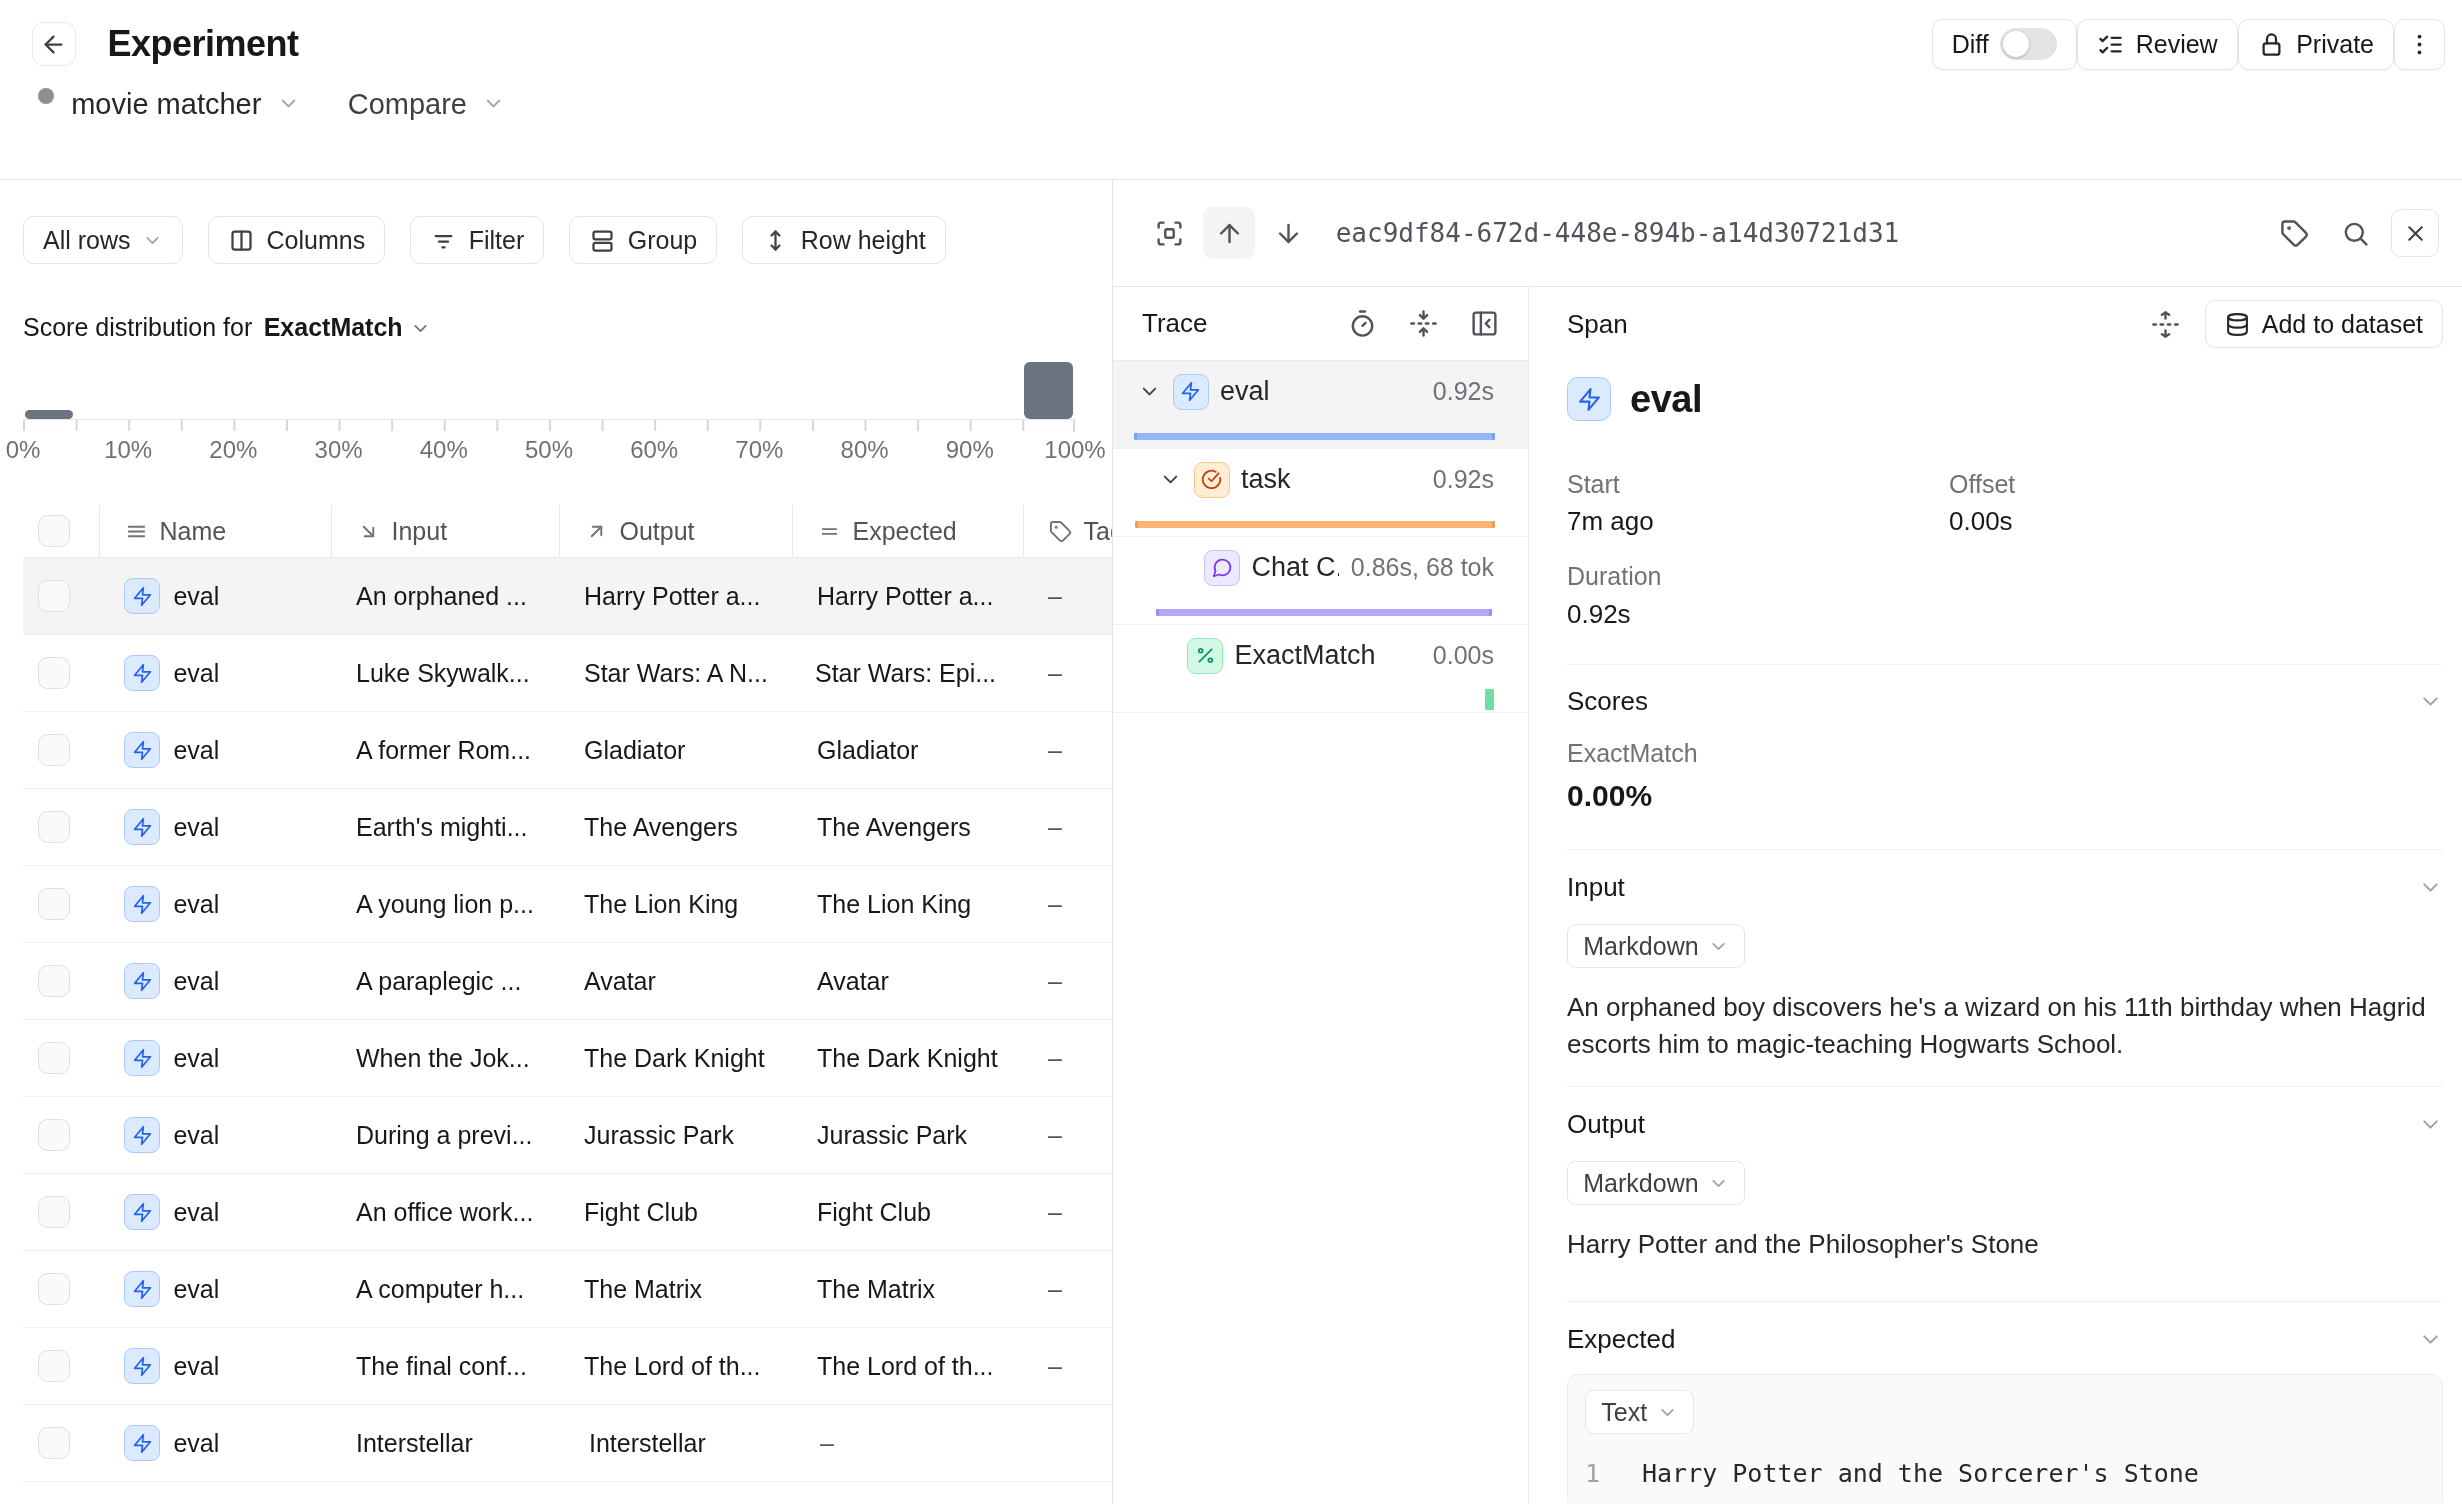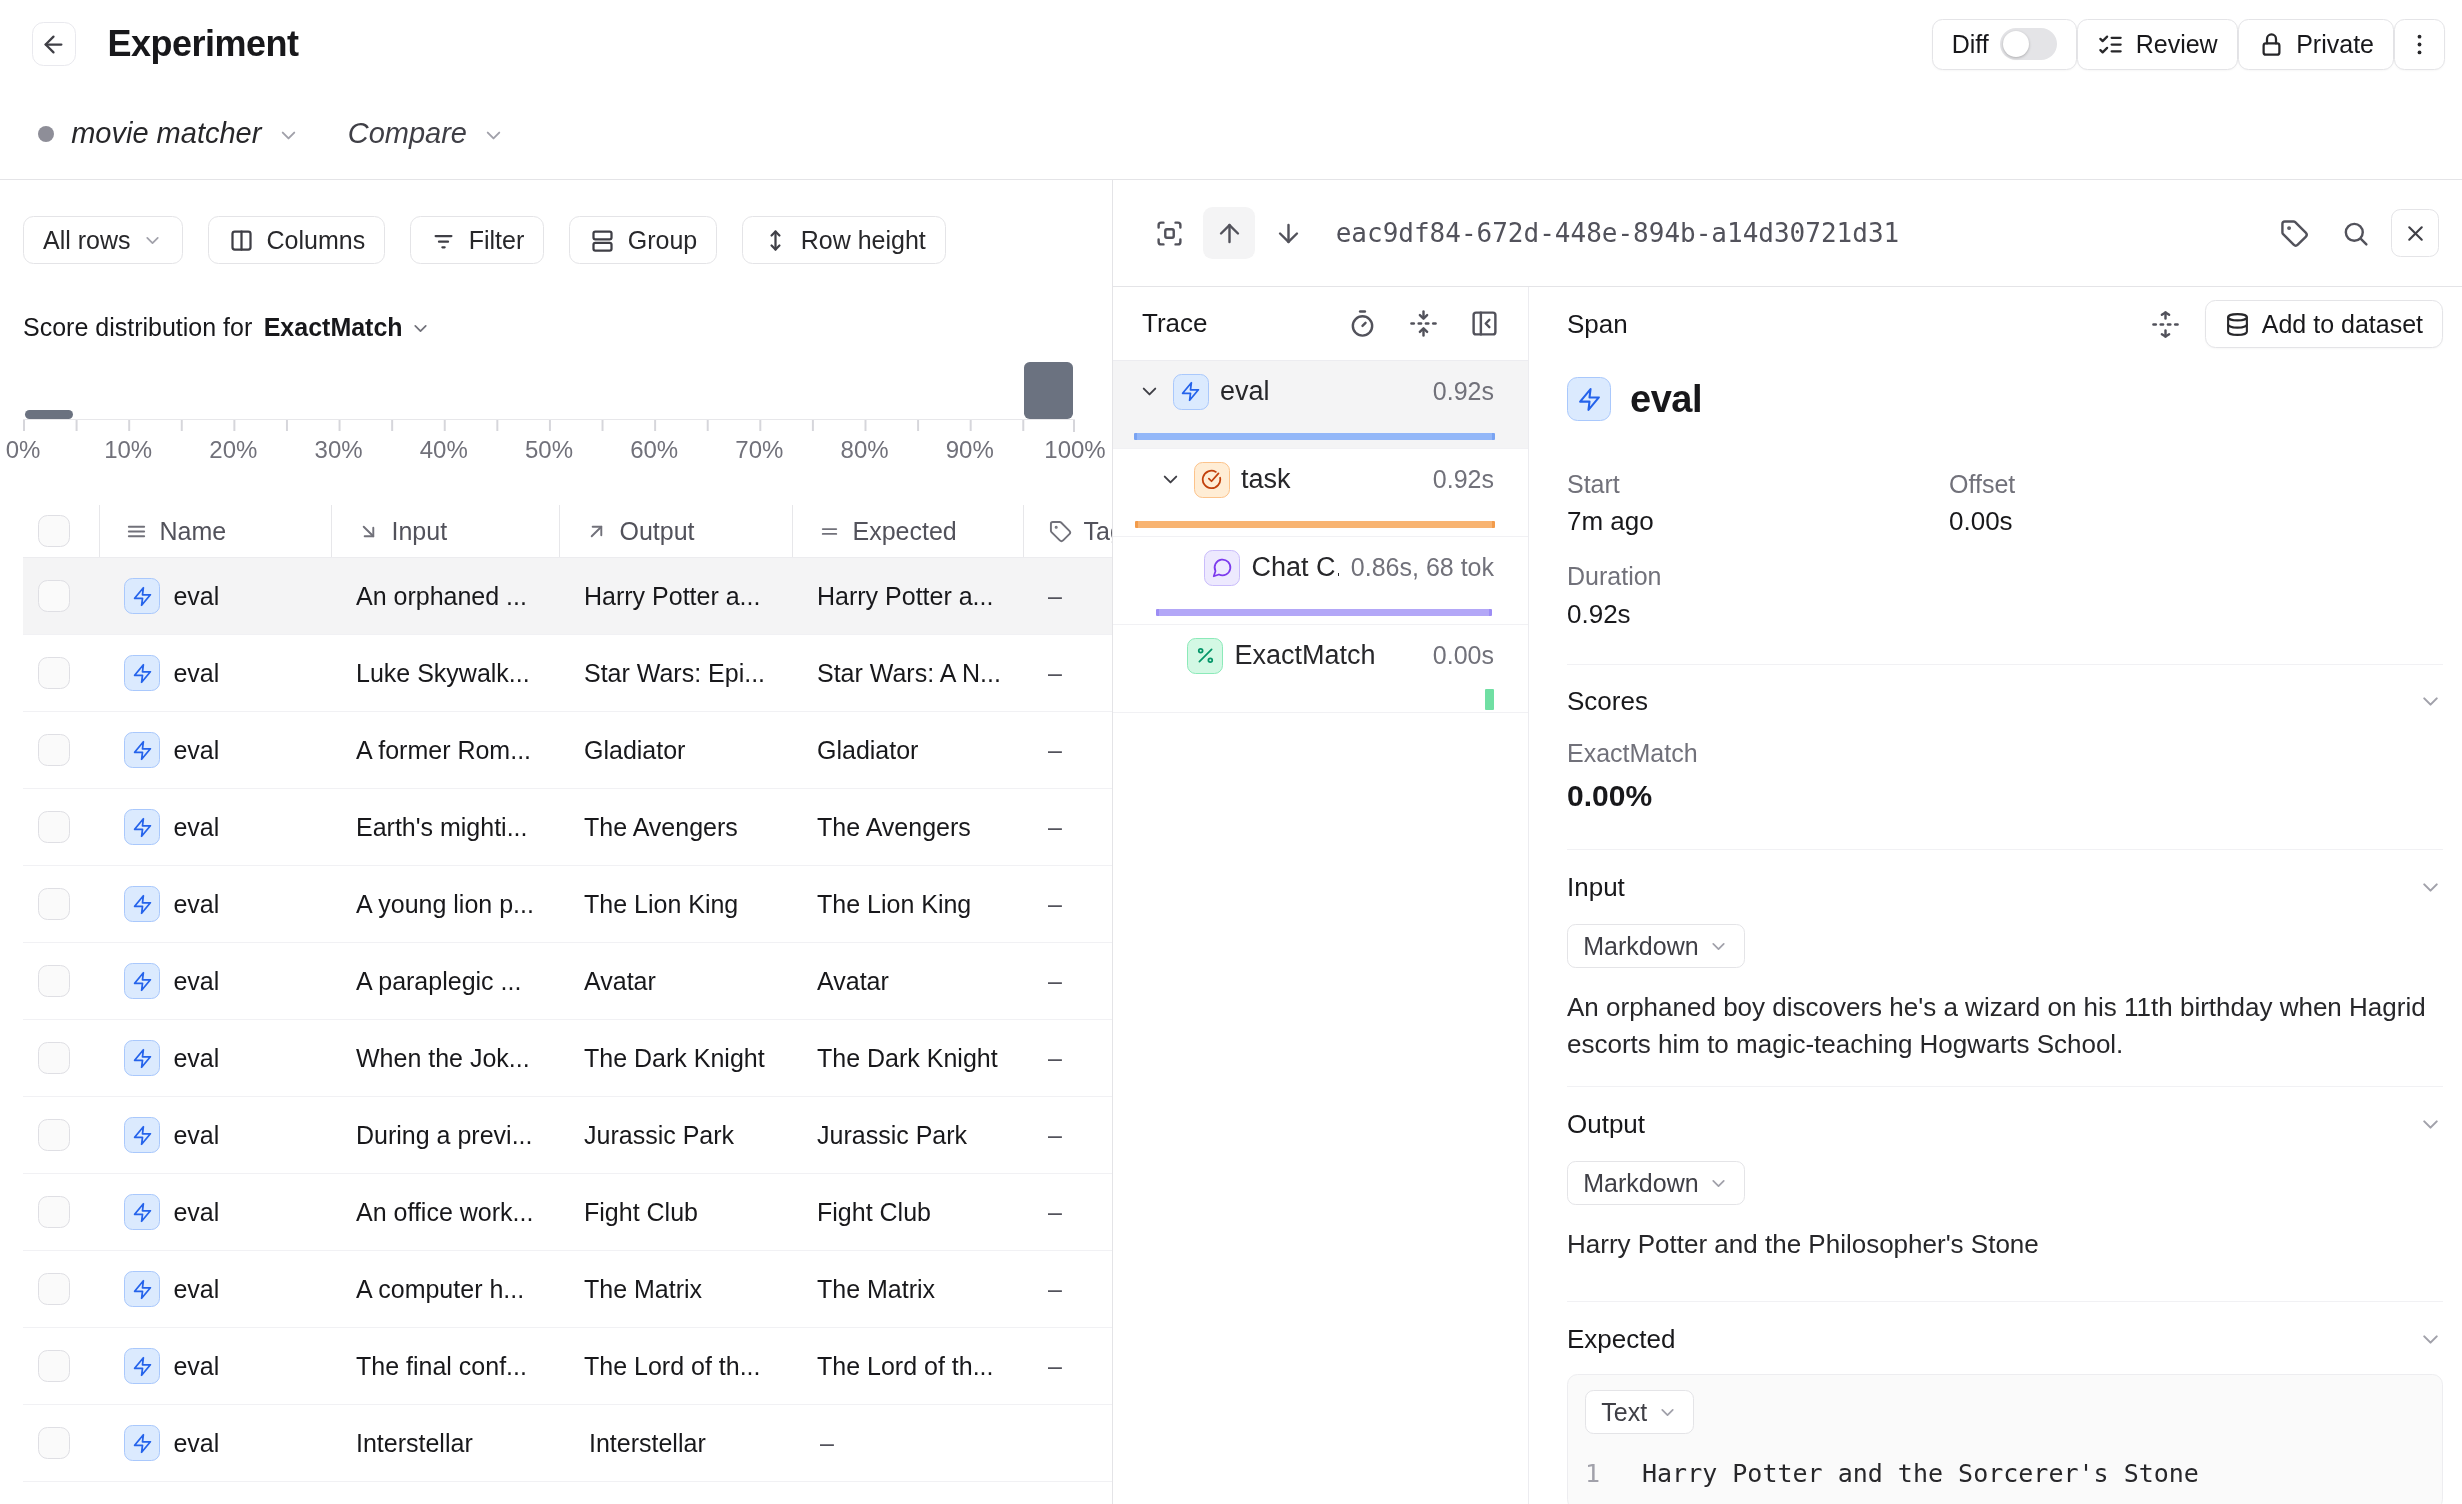--- a/index.html
+++ b/index.html
@@ -17,21 +17,21 @@
   .topbar-left { display:flex; align-items:center; gap:32px; }
   .icon-btn-border { display:flex; align-items:center; justify-content:center; width:44px; height:44px; border:1px solid #e9e9ee; border-radius:11.5px; background:#fff; cursor:pointer; }
   .page-title { font-size:36px; font-weight:700; letter-spacing:-0.5px; }
   .topbar-right { display:flex; align-items:center; }
   .btn { display:flex; align-items:center; gap:11.5px; height:51px; padding:0 19px; border:1px solid #e4e4e7; border-radius:10.5px; background:#fff; font-size:25px; color:#18181b; cursor:pointer; box-shadow:0 1px 1.9px rgba(0,0,0,0.03); }
   .btn svg { flex:none; }
   .toggle { position:relative; width:57px; height:31.5px; border-radius:16px; background:#e4e4e7; }
   .toggle .knob { position:absolute; left:2.9px; top:2.9px; width:26px; height:26px; border-radius:50%; background:#fff; box-shadow:0 1px 2.9px rgba(0,0,0,0.25); }
   .kebab-btn { width:51px; padding:0; justify-content:center; }
 
-  .subbar { height:91px; display:flex; align-items:center; padding:0 38px; gap:13.4px;font-style:italic; }
+  .subbar { height:91px; display:flex; padding:0 38px; gap:13.4px; }
   .proj-dot { width:16px; height:16px; border-radius:50%; background:#8e8e98; flex:none; }
   .proj-name { font-size:29px; color:#27272a; margin-left:3.8px; }
   .sub-chev { color:#a1a1aa; margin:3.8px 5.7px 0 1.9px; }
   .compare { font-size:29px; color:#3f3f46; margin-left:29px; }
   .header-divider { height:1px; background:#e4e4e7; flex:none; }
 
   
   .main { flex:1; display:flex; min-height:0; }
   .left-pane { width:1113px; flex:none; border-right:1px solid #e4e4e7; padding:0 0 0 23px; overflow:hidden; }
   .right-pane { flex:1; display:flex; flex-direction:column; min-width:0; }
@@ -388,25 +388,25 @@
                 <span class="mini-icon zap-box">
                   <svg width="21" height="21" viewBox="0 0 24 24" fill="none" stroke="currentColor" stroke-width="2" stroke-linecap="round" stroke-linejoin="round">
                     <path d="M13 2 3 14h9l-1 8 10-12h-9l1-8z"></path>
                   </svg>
                 </span>
                 <span class="cell-text">eval</span>
               </div>
               <div class="t-cell c-input">
                 <span class="cell-text">Luke Skywalk...</span>
               </div>
+              <div class="t-cell c-expected">
+                <span class="cell-text">Star Wars: A N...</span>
+              </div>
               <div class="t-cell c-output">
                 <span class="cell-text">Star Wars: Epi...</span>
-              </div>
-              <div class="t-cell c-expected">
-                <span class="cell-text">Star Wars: A N...</span>
               </div>
               <div class="t-cell c-tags">
                 <span class="cell-text dash">–</span>
               </div>
             </div>
 
             <div class="t-row" style="background: transparent;">
               <div class="t-cell c-check">
                 <span class="checkbox"></span>
               </div>

